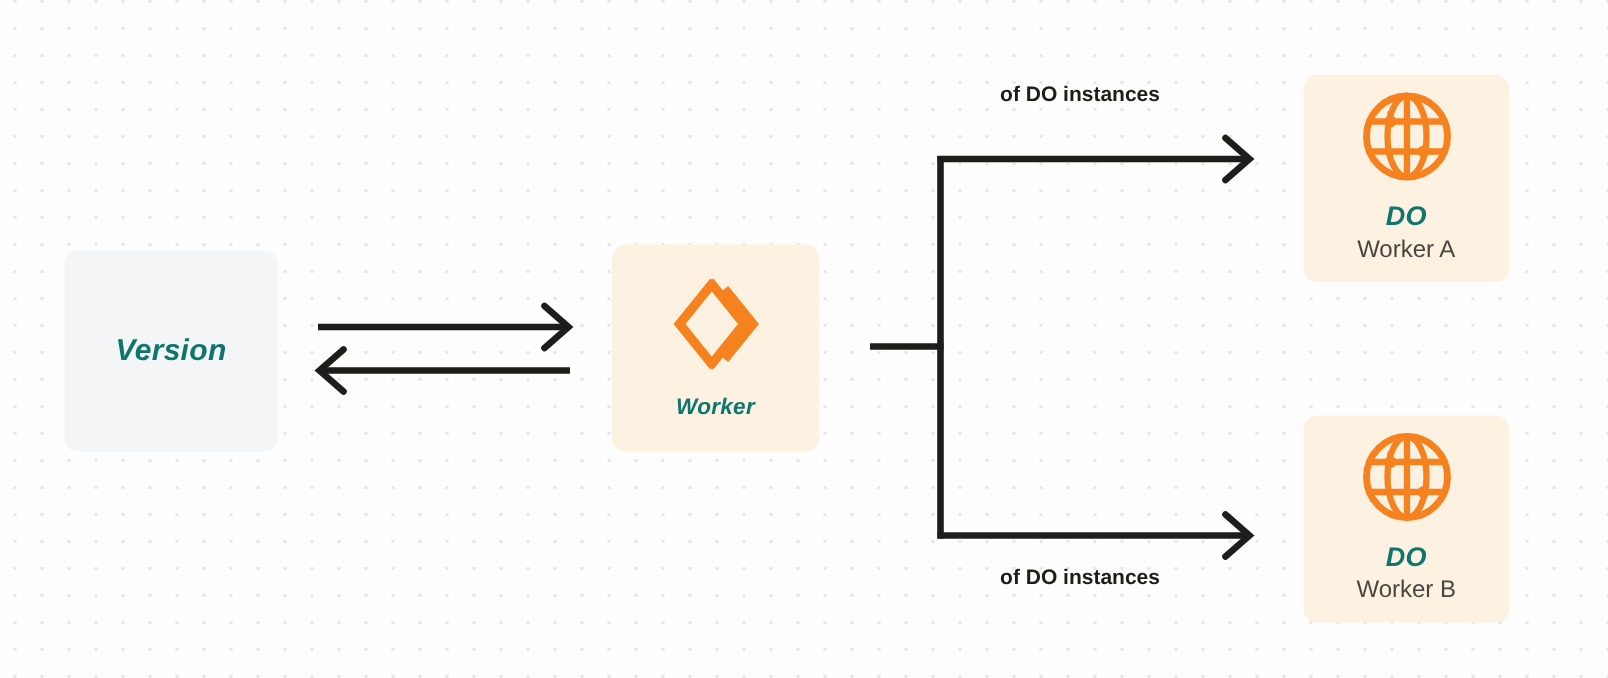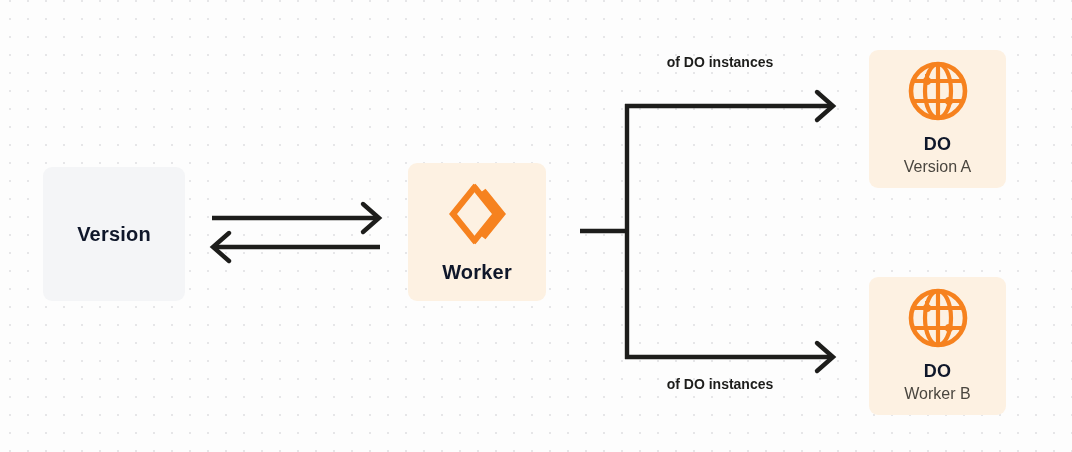--- a/index.html
+++ b/index.html
@@ -59,29 +59,30 @@
     left: 869px;
     top: 277px;
     width: 137px;
     height: 138px;
     background: #fdf1e2;
   }
 
   .node-label {
     font-size: 20px;
     font-weight: bold;
-    color: #0f172a;
+    color: #0f766e;
     letter-spacing: 0.2px;
     line-height: 1.15;
+    font-style: italic;
   }
   .node-label-client {
     font-size: 20px;
   }
   .node-label-worker {
-    font-size: 20px;
+    font-size: 15px;
     margin-top: 14px;
   }
   .node-label-do {
     font-size: 18px;
     margin-top: 12px;
   }
   .node-sublabel {
     font-size: 16px;
     font-weight: normal;
     color: #4a463f;
@@ -192,21 +193,21 @@
         <line x1="31" y1="4" x2="31" y2="58" stroke="#f6821f" stroke-width="4.2"></line>
         <line x1="5" y1="21" x2="57" y2="21" stroke="#f6821f" stroke-width="4.2"></line>
         <line x1="5" y1="41" x2="57" y2="41" stroke="#f6821f" stroke-width="4.2"></line>
         <circle cx="20" cy="21" r="4" fill="#f6821f"></circle>
         <circle cx="42" cy="41" r="4" fill="#f6821f"></circle>
         <line x1="20" y1="21" x2="20" y2="14" stroke="#f6821f" stroke-width="4"></line>
         <line x1="42" y1="41" x2="49" y2="41" stroke="#f6821f" stroke-width="4"></line>
       </svg>
     </span>
     <span class="node-label node-label-do">DO</span>
-    <span class="node-sublabel">Version A</span>
+    <span class="node-sublabel">Worker A</span>
   </div>
 
   <div class="node node-do-b">
     <span class="icon-wrap">
       <svg width="62" height="62" viewBox="0 0 62 62" fill="none" aria-hidden="true">
         <circle cx="31" cy="31" r="27" stroke="#f6821f" stroke-width="4.6" fill="none"></circle>
         <ellipse cx="31" cy="31" rx="13" ry="27" stroke="#f6821f" stroke-width="4.2" fill="none"></ellipse>
         <line x1="31" y1="4" x2="31" y2="58" stroke="#f6821f" stroke-width="4.2"></line>
         <line x1="5" y1="21" x2="57" y2="21" stroke="#f6821f" stroke-width="4.2"></line>
         <line x1="5" y1="41" x2="57" y2="41" stroke="#f6821f" stroke-width="4.2"></line>

